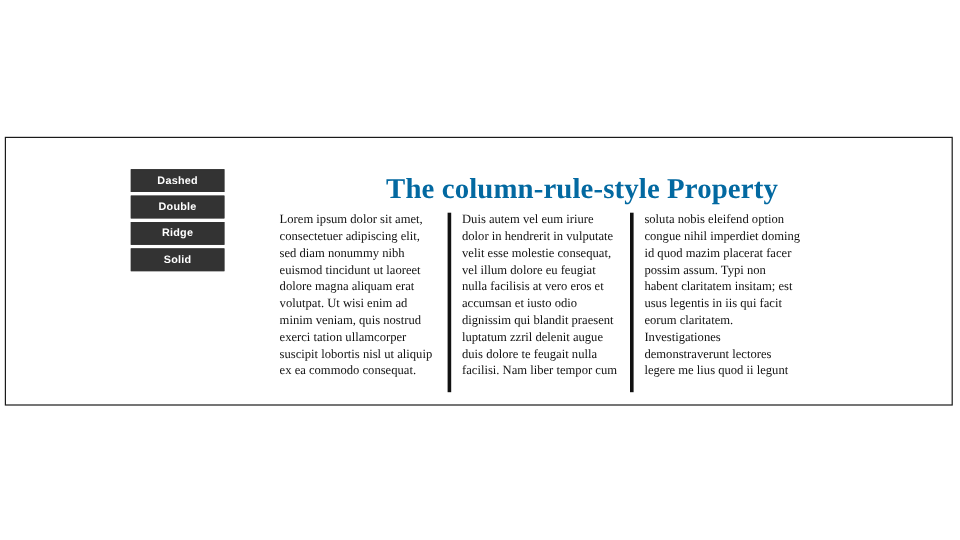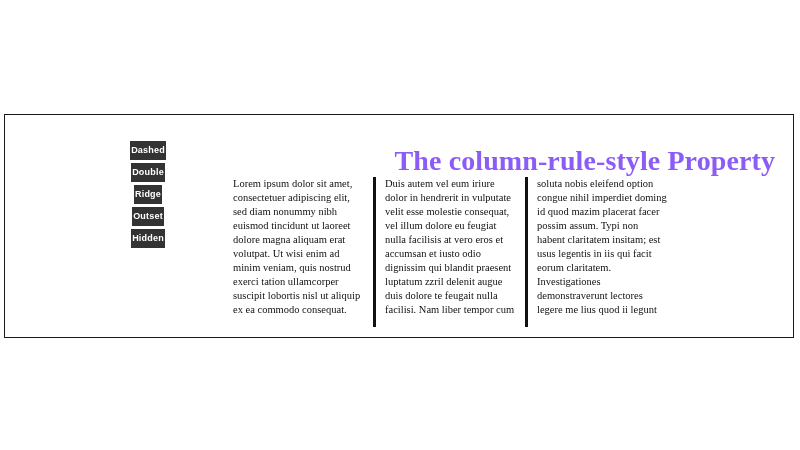--- a/index.html
+++ b/index.html
@@ -38,21 +38,20 @@
   }
   
   .button-stack {
     position: absolute;
     left: 104px;
     top: 26px;
     width: 78px;
     display: flex;
     flex-direction: column;
     gap: 3px;
-    align-items: center;
   }
   .style-button {
     background: #333333;
     color: #ffffff;
     font-family: "Liberation Sans", sans-serif;
     font-size: 9px;
     font-weight: bold;
     text-align: center;
     padding: 3px 0 4px 0;
     border: 1px solid #333333;
@@ -60,25 +59,25 @@
     letter-spacing: 0.2px;
     cursor: pointer;
     user-select: none;
   }
   
   .demo-title {
     position: absolute;
     left: 190px;
     top: 30px;
     width: 580px;
-    text-align: right;
+    text-align: center;
     font-family: "Liberation Serif", serif;
-    font-size: 28px;
+    font-size: 24px;
     font-weight: bold;
-    color: #8b5cf6;
+    color: #0369a1;
     letter-spacing: 0.1px;
   }
   
   .columns-area {
     position: absolute;
     left: 228px;
     top: 62px;
     width: 434px;
     height: 150px;
     column-count: 3;
@@ -101,22 +100,21 @@
 <body>
 
 <div class="page">
   <div class="demo-frame">
     <div class="inner">
 
       <div class="button-stack">
         <div class="style-button">Dashed</div>
         <div class="style-button">Double</div>
         <div class="style-button">Ridge</div>
-        <div class="style-button">Outset</div>
-        <div class="style-button">Hidden</div>
+        <div class="style-button">Solid</div>
       </div>
 
       <div class="demo-title">The column-rule-style Property</div>
 
       <div class="columns-area" style="column-rule-style: solid; column-rule-color: rgb(17, 17, 17);">
         <p>Lorem ipsum dolor sit amet, consectetuer adipiscing elit, sed diam nonummy nibh euismod tincidunt ut laoreet dolore magna aliquam erat volutpat. Ut wisi enim ad minim veniam, quis nostrud exerci tation ullamcorper suscipit lobortis nisl ut aliquip ex ea commodo consequat. Duis autem vel eum iriure dolor in hendrerit in vulputate velit esse molestie consequat, vel illum dolore eu feugiat nulla facilisis at vero eros et accumsan et iusto odio dignissim qui blandit praesent luptatum zzril delenit augue duis dolore te feugait nulla facilisi. Nam liber tempor cum soluta nobis eleifend option congue nihil imperdiet doming id quod mazim placerat facer possim assum. Typi non habent claritatem insitam; est usus legentis in iis qui facit eorum claritatem. Investigationes demonstraverunt lectores legere me lius quod ii legunt saepius. Typi non habent claritatem insitam; est usus legentis in iis qui facit eorum claritatem. Investigationes demonstraverunt lectores legere me lius quod ii legunt saepius.</p>
       </div>
 
     </div>
   </div>

